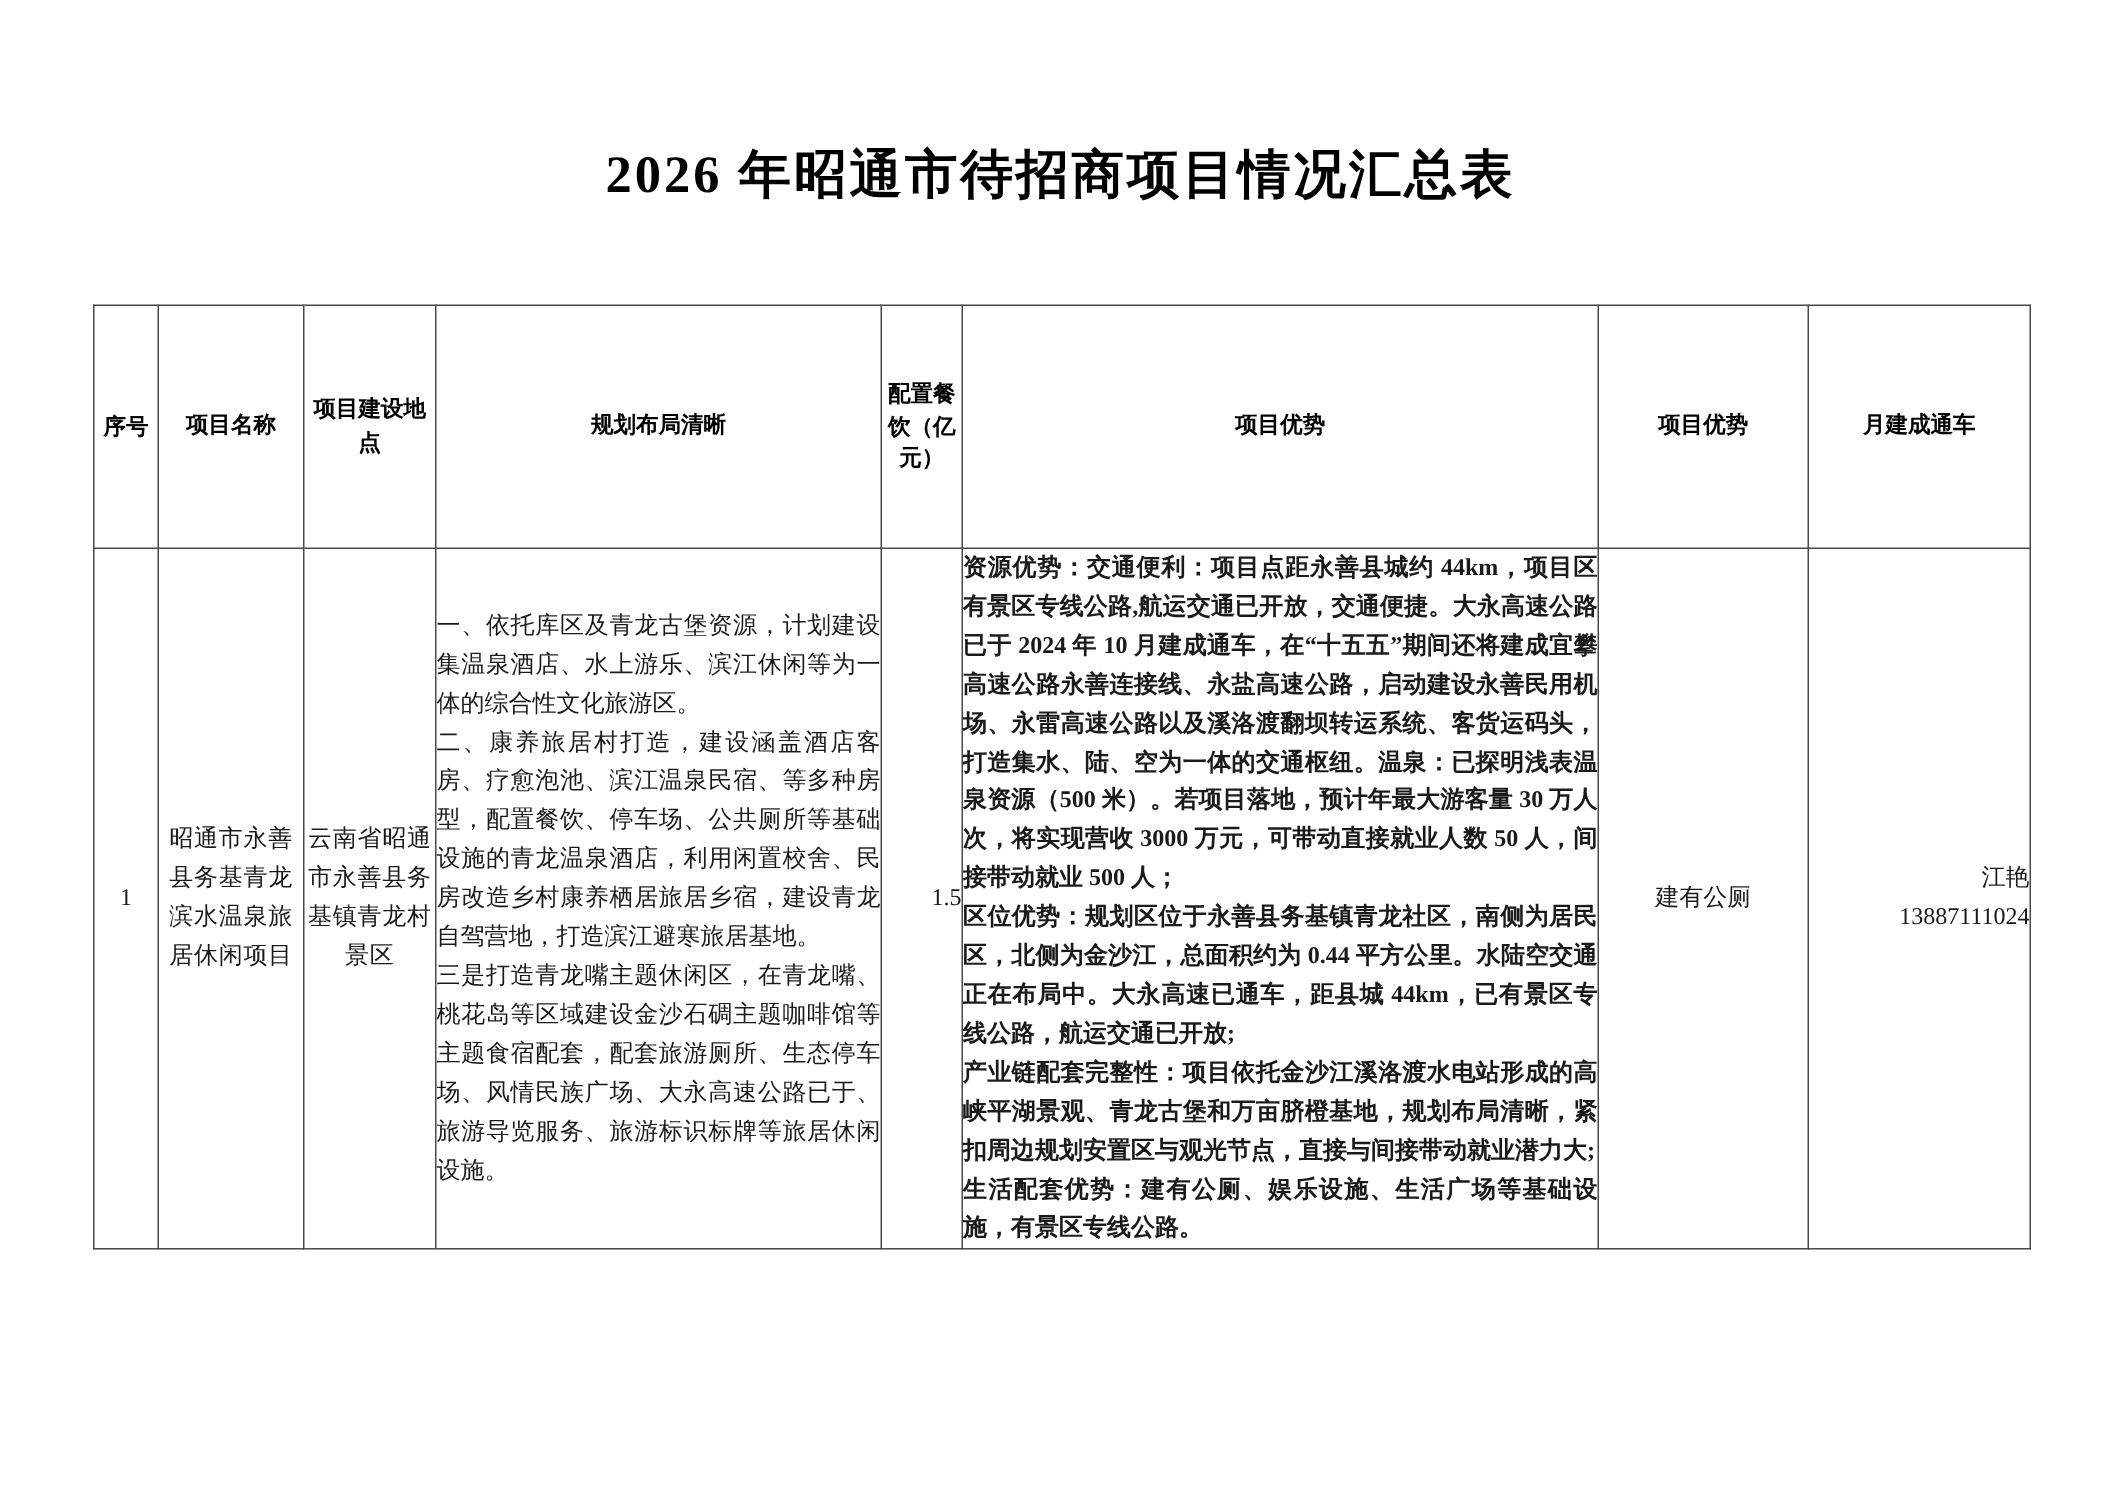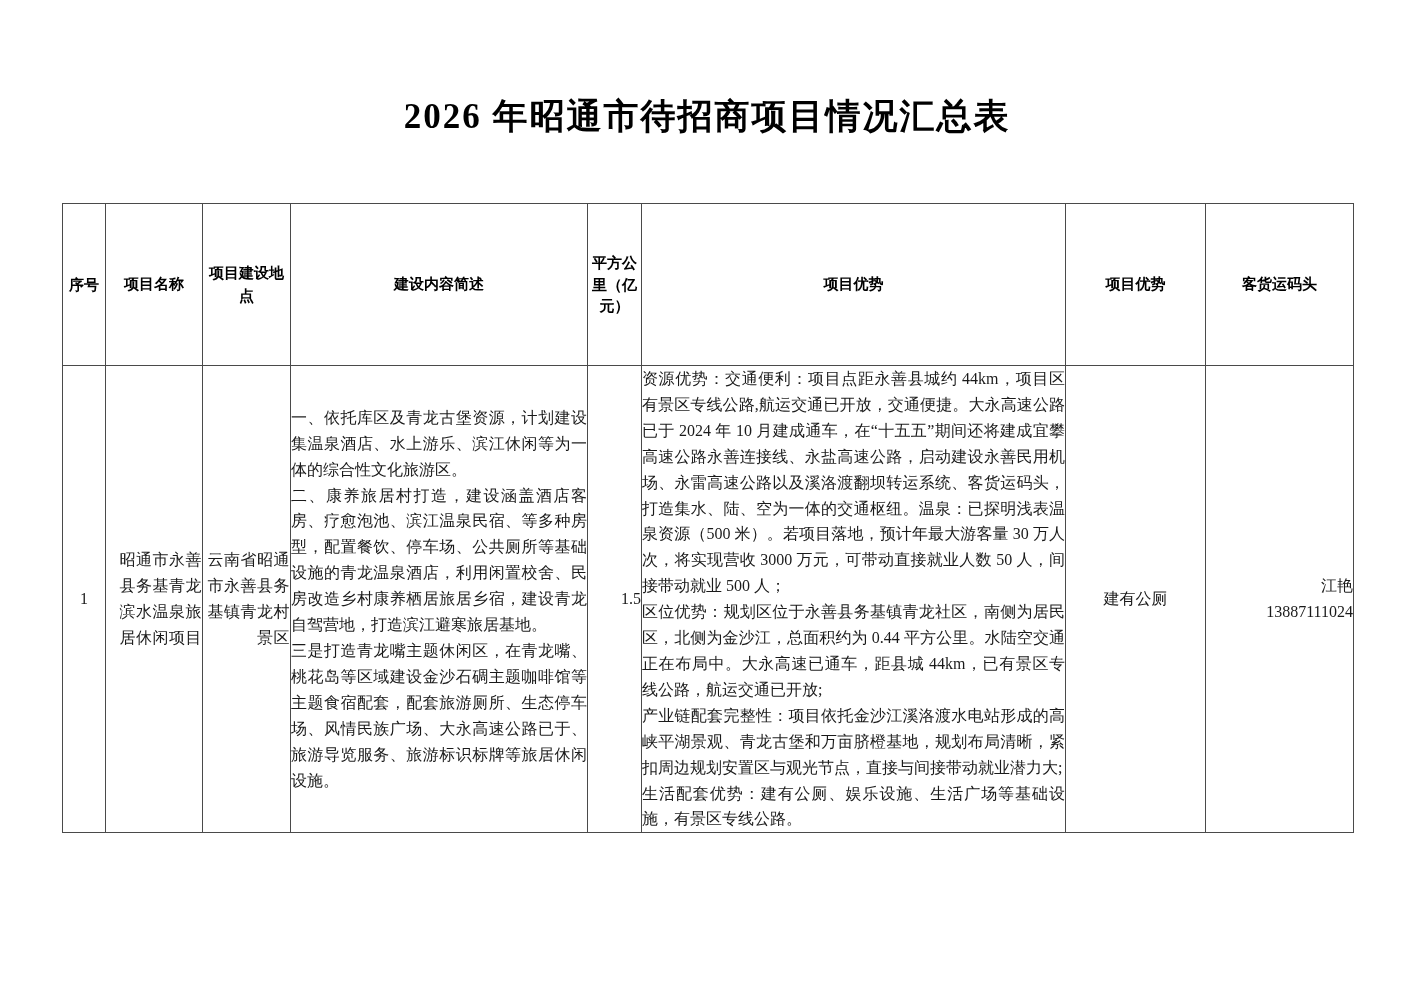--- a/index.html
+++ b/index.html
@@ -89,21 +89,21 @@
     color: #1a1a1a;
     line-height: 1.62;
   }
   .cell-seq {
     text-align: center;
     font-size: 16px;
     vertical-align: middle;
   }
   .cell-name,
   .cell-place {
-    text-align: right;
+    text-align: center;
     vertical-align: middle;
     padding: 4px 6px;
     line-height: 1.78;
     letter-spacing: 0.5px;
     word-break: break-all;
   }
   .cell-content {
     vertical-align: top;
     padding: 8px 7px 8px 8px;
     text-align: justify;
@@ -116,20 +116,21 @@
     vertical-align: middle;
     font-size: 16px;
   }
   .cell-adv {
     vertical-align: top;
     padding: 8px 8px 8px 9px;
     text-align: justify;
     text-justify: inter-ideograph;
     line-height: 1.72;
     word-break: break-all;
+    font-weight: bold;
   }
   .cell-industry,
   .cell-contact {
     text-align: center;
     vertical-align: middle;
     padding: 4px 6px;
     line-height: 1.7;
   }
   .adv-para,
   .content-para {
@@ -156,25 +157,25 @@
       <col class="col-invest">
       <col class="col-adv">
       <col class="col-industry">
       <col class="col-contact">
     </colgroup>
     <thead>
       <tr class="hdr-row">
         <th class="narrow-stack">序号</th>
         <th>项目名称</th>
         <th>项目建设地点</th>
-        <th>建设内容简述</th>
-        <th class="narrow-stack">平方公里（亿元）</th>
+        <th>规划布局清晰</th>
+        <th class="narrow-stack">配置餐饮（亿元）</th>
         <th>项目优势</th>
         <th>项目优势</th>
-        <th>客货运码头</th>
+        <th>月建成通车</th>
       </tr>
     </thead>
     <tbody>
       <tr class="body-row">
         <td class="cell-seq">1</td>
         <td class="cell-name">昭通市永善县务基青龙滨水温泉旅居休闲项目</td>
         <td class="cell-place">云南省昭通市永善县务基镇青龙村景区</td>
         <td class="cell-content">
           <p class="content-para">一、依托库区及青龙古堡资源，计划建设集温泉酒店、水上游乐、滨江休闲等为一体的综合性文化旅游区。</p>
           <p class="content-para">二、康养旅居村打造，建设涵盖酒店客房、疗愈泡池、滨江温泉民宿、等多种房型，配置餐饮、停车场、公共厕所等基础设施的青龙温泉酒店，利用闲置校舍、民房改造乡村康养栖居旅居乡宿，建设青龙自驾营地，打造滨江避寒旅居基地。</p>

